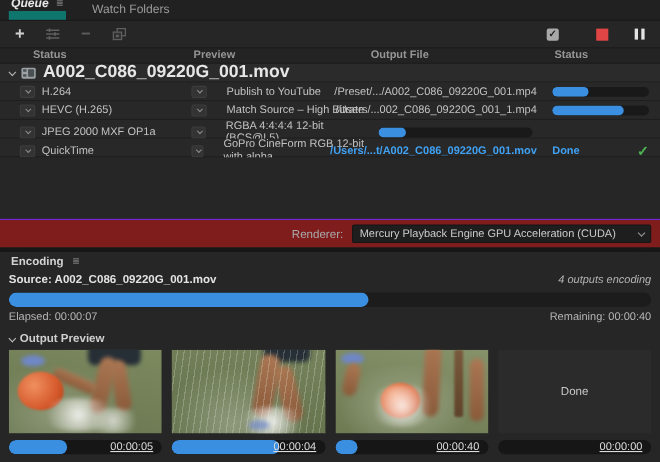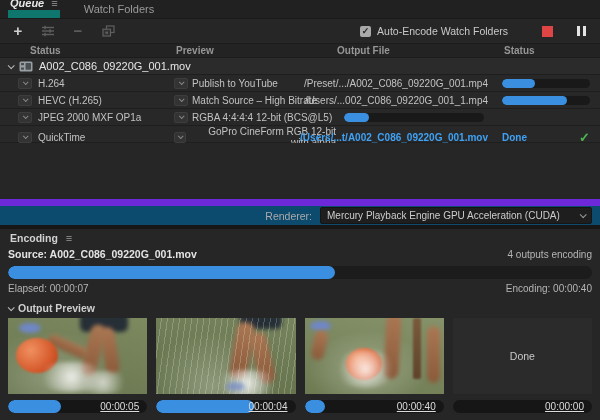--- a/index.html
+++ b/index.html
@@ -31,58 +31,58 @@
   .colheader { height:15px; display:grid; grid-template-columns:168px 168px 158px 1fr;
                background:#232323; border-top:1px solid #1c1c1c; border-bottom:1px solid #1c1c1c;
                font-size:10px; font-weight:bold; color:#969696; align-items:center; flex:0 0 auto; }
   .colheader .h1 { padding-left:30px; } .colheader .h2 { padding-left:8px; }
   .colheader .h3 { padding-left:1px; } .colheader .h4 { padding-left:10px; }
 
   .srcrow { height:17px; display:flex; align-items:center; padding-left:8px; gap:6px;
             background:#2b2b2b; border-bottom:1px solid #1e1e1e; flex:0 0 auto; }
   .chev { width:5px; height:5px; border-right:1.5px solid #b8b8b8; border-bottom:1.5px solid #b8b8b8;
           transform:rotate(45deg) translateY(-1px); }
-  .srcname { font-size:11px; font-weight:normal; color:#e6e6e6; }
+  .srcname { font-size:16px; font-weight:bold; color:#e6e6e6; }
 
   .qrow { height:17px; display:grid; grid-template-columns:168px 168px 158px 1fr; align-items:center;
-          background:#282828; border-bottom:1px solid #1e1e1e; flex:0 0 auto;text-align:right; }
+          background:#282828; border-bottom:1px solid #1e1e1e; flex:0 0 auto; }
   .cell { display:flex; align-items:center; height:100%; font-size:10px; color:#c2c2c2; }
   .cell.fmt { padding-left:18px; gap:6px; }
-  .cell.pre { padding-left:6px; gap:4px; }
+  .cell.pre { padding-left:6px; gap:18px; }
   .cell.out { justify-content:flex-end; padding-right:6px; white-space:nowrap; }
   .cell.status { padding-left:8px; padding-right:10px; }
   .ddbox { width:14px; height:11px; background:#333333; border:1px solid #3d3d3d; border-radius:2px;
            display:flex; align-items:center; justify-content:center; }
   .ddbox .chev { width:4px; height:4px; border-color:#8a8a8a; border-width:1px; }
   .track { flex:1; height:9px; background:#191919; border-radius:5px; overflow:hidden; }
   .fill { height:100%; background:#3b8fe0; border-radius:5px; }
   .link-blue { color:#3fa2f5; font-weight:bold; }
   .done-text { color:#3fa2f5; font-size:10px; font-weight:bold; }
   .row-check { margin-left:auto; color:#4db353; font-size:13px; font-weight:bold; }
 
   .queue-empty { flex:1 1 auto; background:#262626; }
 
-  .renderer-row { height:26px; background:#0c4a6e; border-top:7px solid #6d28d9; display:flex;
+  .renderer-row { height:26px; background:#7f1d1d; border-top:1px solid #6d28d9; display:flex;
                   align-items:center; justify-content:flex-end; padding-right:8px; gap:8px; flex:0 0 auto; }
   .renderer-label { font-size:10.5px; color:#aaaaaa; }
   .renderer-select { width:272px; height:17px; background:#1e1e1e; border:1px solid #151515; border-radius:2px;
                      display:flex; align-items:center; padding:0 6px; font-size:10px; color:#cccccc; }
   .renderer-select .sel-chev { margin-left:auto; width:5px; height:5px; border-right:1.5px solid #999;
                      border-bottom:1.5px solid #999; transform:rotate(45deg) translateY(-1px); }
 
   .panel-divider { height:4px; background:#171717; flex:0 0 auto; }
 
   
   .encoding { flex:0 0 auto; display:flex; flex-direction:column; background:#262626;border-radius:26px; }
   .enc-header { height:17px; display:flex; align-items:center; gap:8px; padding-left:10px;
                 font-size:10.5px; font-weight:bold; color:#d2d2d2; }
   .enc-body { padding:2px 8px 0; }
   .enc-srcline { display:flex; align-items:baseline; height:14px; }
   .enc-source { font-size:10.5px; font-weight:bold; color:#e3e3e3; }
-  .enc-outputs { margin-left:auto; font-size:10px; color:#b5b5b5; }
+  .enc-outputs { margin-left:auto; font-size:10px; color:#b5b5b5;font-style:italic; }
   .bigtrack { margin-top:4px; height:13px; background:#1c1c1c; border-radius:7px; overflow:hidden; }
   .bigfill { height:100%; background:#3b8fe0; border-radius:7px; }
   .enc-times { display:flex; margin-top:4px; height:12px; font-size:10px; color:#b5b5b5; }
   .enc-times .remaining { margin-left:auto; }
   .preview-head { display:flex; align-items:center; gap:5px; margin-top:6px; height:14px;
                   font-size:10.5px; font-weight:bold; color:#cfcfcf; }
   .preview-head .chev { border-color:#bdbdbd; }
 
   .previews { display:flex; gap:9px; margin-top:3px; }
   .pcol { flex:1; display:flex; flex-direction:column; gap:6px; min-width:0; }
@@ -144,21 +144,20 @@
     <div class="tool minus">−</div>
     <div class="tool">
       <svg width="13" height="12" viewBox="0 0 13 12">
         <rect x="4.5" y="1" width="7.5" height="6.5" fill="none" stroke="#5f5f5f" stroke-width="1.2"></rect>
         <rect x="1" y="4.2" width="7.5" height="6.8" fill="#303030" stroke="#5f5f5f" stroke-width="1.2"></rect>
         <rect x="3.4" y="6.6" width="2.6" height="2.2" fill="#5f5f5f"></rect>
       </svg>
     </div>
     <div class="toolbar-right">
       <div class="checkbox">✓</div>
-      <span class="auto-label">Auto-Encode Watch Folders</span>
       <div class="stop-btn"></div>
       <div class="pause-btn">
           <i></i>
           <i></i>
         </div>
     </div>
   </div>
 
   <div class="colheader">
     <div class="h1">Status</div>
@@ -286,21 +285,21 @@
     <div class="enc-body">
       <div class="enc-srcline">
         <span class="enc-source">Source: A002_C086_09220G_001.mov</span>
         <span class="enc-outputs">4 outputs encoding</span>
       </div>
       <div class="bigtrack">
         <div class="bigfill" style="width: 56%;"></div>
       </div>
       <div class="enc-times">
         <span>Elapsed: 00:00:07</span>
-        <span class="remaining">Encoding: 00:00:40</span>
+        <span class="remaining">Remaining: 00:00:40</span>
       </div>
       <div class="preview-head">
         <span class="chev"></span>
         <span>Output Preview</span>
       </div>
 
       <div class="previews">
 
         <div class="pcol">
           <div class="thumb">

